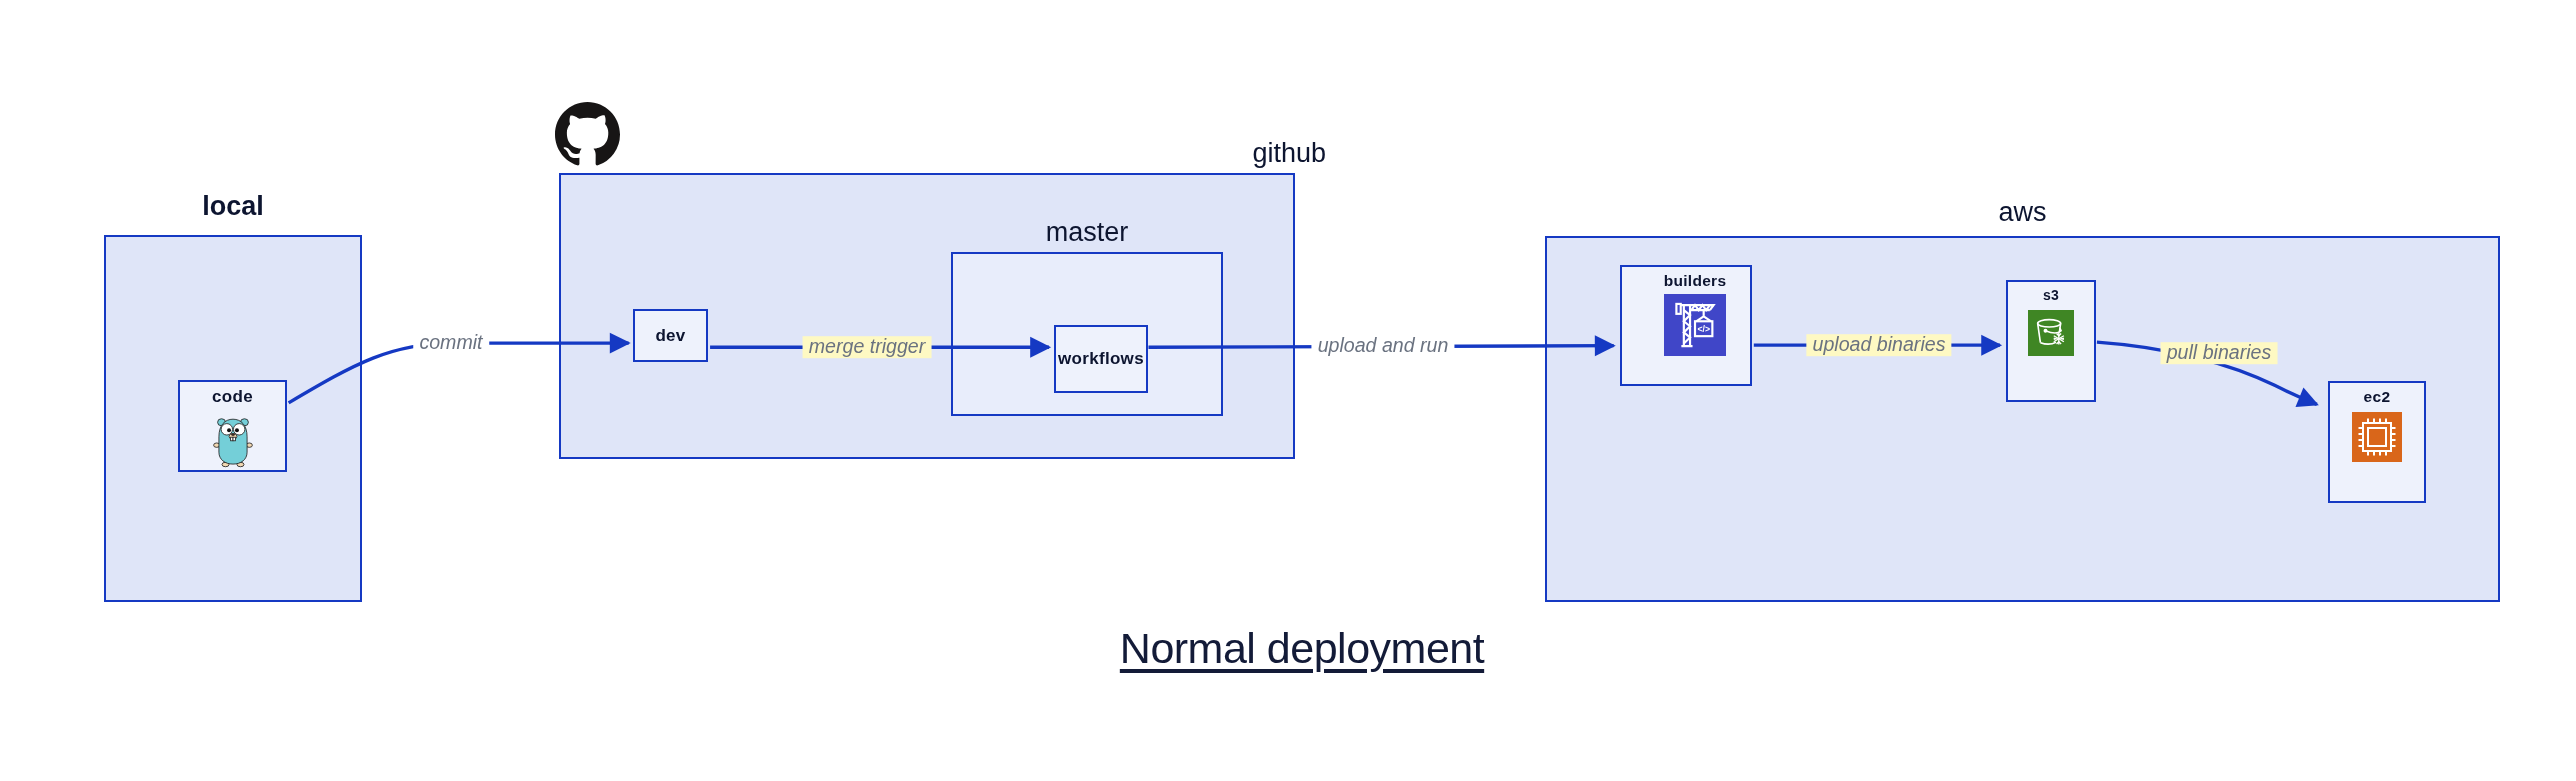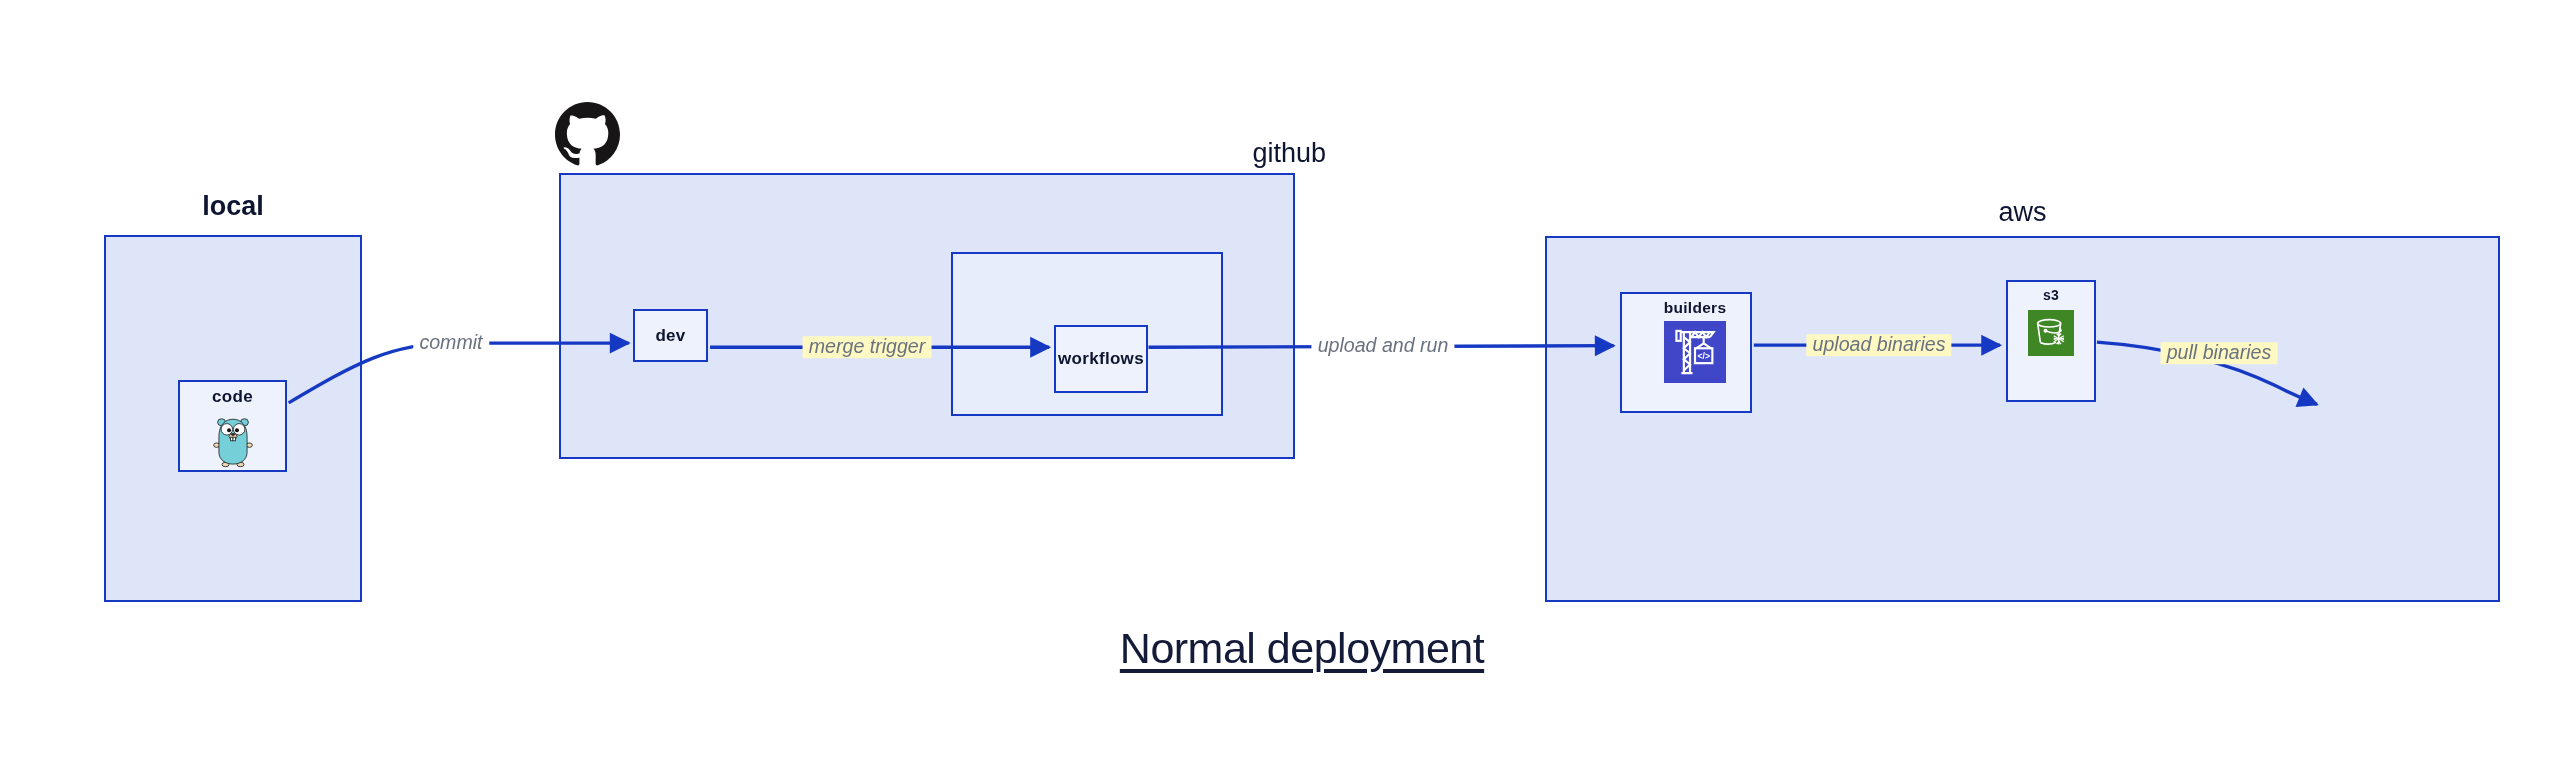--- a/index.html
+++ b/index.html
@@ -44,20 +44,21 @@
 <body>
 
 <div class="canvas">
 
   <div class="group-label" style="left:104px;top:192px;width:258px;text-align:center;font-weight:bold;">local</div>
   <div class="group" style="left:104px;top:235px;width:258px;height:367px;"></div>
 
   <div class="group-label" style="left:1145px;top:133px;width:181px;text-align:right;margin-top:6px;">github</div>
   <div class="group" style="left:559px;top:173px;width:736px;height:286px;"></div>
 
+  <div class="group-label" style="left:951px;top:218px;width:272px;text-align:center;">master</div>
   <div class="group subgroup" style="left:951px;top:252px;width:272px;height:164px;"></div>
 
   <div class="group-label" style="left:1545px;top:198px;width:955px;text-align:center;">aws</div>
   <div class="group" style="left:1545px;top:236px;width:955px;height:366px;"></div>
 
   <div style="position:absolute;left:555px;top:102px;width:65px;height:65px;">
     <svg width="65" height="65" viewBox="0 0 16 16" aria-hidden="true">
       <path fill="#171515" d="M8 0C3.58 0 0 3.58 0 8c0 3.54 2.29 6.53 5.47 7.59.4.07.55-.17.55-.38 0-.19-.01-.82-.01-1.49-2.01.37-2.53-.49-2.69-.94-.09-.23-.48-.94-.82-1.13-.28-.15-.68-.52-.01-.53.63-.01 1.08.58 1.23.82.72 1.21 1.87.87 2.33.66.07-.52.28-.87.51-1.07-1.78-.2-3.64-.89-3.64-3.95 0-.87.31-1.59.82-2.15-.08-.2-.36-1.02.08-2.12 0 0 .67-.21 2.2.82.64-.18 1.32-.27 2-.27s1.36.09 2 .27c1.53-1.04 2.2-.82 2.2-.82.44 1.1.16 1.92.08 2.12.51.56.82 1.27.82 2.15 0 3.07-1.87 3.75-3.65 3.95.29.25.54.73.54 1.48 0 1.07-.01 1.93-.01 2.2 0 .21.15.46.55.38A8.01 8.01 0 0 0 16 8c0-4.42-3.58-8-8-8z"></path>
     </svg>
   </div>
@@ -109,21 +110,21 @@
   </div>
 
   <div class="node center" style="left:633px;top:309px;width:75px;height:53px;">
     <div class="node-label">dev</div>
   </div>
 
   <div class="node center" style="left:1054px;top:325px;width:94px;height:68px;">
     <div class="node-label">workflows</div>
   </div>
 
-  <div class="node" style="left:1620px;top:292px;width:132px;height:121px;padding-left:18px;">
+  <div class="node" style="left:1620px;top:265px;width:132px;height:121px;padding-left:18px;">
     <div class="node-label" style="font-size:15.5px;">builders</div>
     <div style="margin-top:4.1px;">
       <svg class="icon-tile" width="62" height="62" viewBox="0 0 100 100">
         <rect width="100" height="100" fill="#4046c8"></rect>
         <g stroke="#ffffff" stroke-width="3.5" fill="none">
           <rect x="20" y="16" width="7" height="16"></rect>
           <path d="M32 18 V84 M42 18 V84 M28 84 H46"></path>
           <path d="M32 26 L42 34 L32 44 L42 52 L32 62 L42 70 L32 80"></path>
           <path d="M27 18 H80 M42 26 H74"></path>
           <path d="M44 26 L50 18 L56 26 L62 18 L68 26 L74 18 L80 18 L74 26"></path>
@@ -154,17 +155,33 @@
           <path d="M78 56 L56 69"></path>
           <path d="M62 51 L67 56 L72 51"></path>
           <path d="M62 74 L67 69 L72 74"></path>
           <path d="M56 61 L61 62.5 L56 64"></path>
           <path d="M78 61 L73 62.5 L78 64"></path>
         </g>
       </svg>
     </div>
   </div>
 
+  <div class="node" style="left:2328px;top:381px;width:98px;height:122px;">
+    <div class="node-label" style="font-size:15.5px;">ec2</div>
+    <div style="margin-top:6.2px;">
+      <svg class="icon-tile" width="50" height="50" viewBox="0 0 100 100">
+        <rect width="100" height="100" fill="#d9661a"></rect>
+        <g stroke="#ffffff" stroke-width="4" fill="none">
+          <path d="M32 13 V21 M44 13 V21 M56 13 V21 M68 13 V21"></path>
+          <path d="M32 79 V87 M44 79 V87 M56 79 V87 M68 79 V87"></path>
+          <path d="M13 32 H21 M13 44 H21 M13 56 H21 M13 68 H21"></path>
+          <path d="M79 32 H87 M79 44 H87 M79 56 H87 M79 68 H87"></path>
+          <rect x="22" y="22" width="56" height="56"></rect>
+          <rect x="32" y="32" width="36" height="36"></rect>
+        </g>
+      </svg>
+    </div>
+  </div>
 
   <div class="title">Normal deployment</div>
 
 </div>
 
 
 </body></html>

